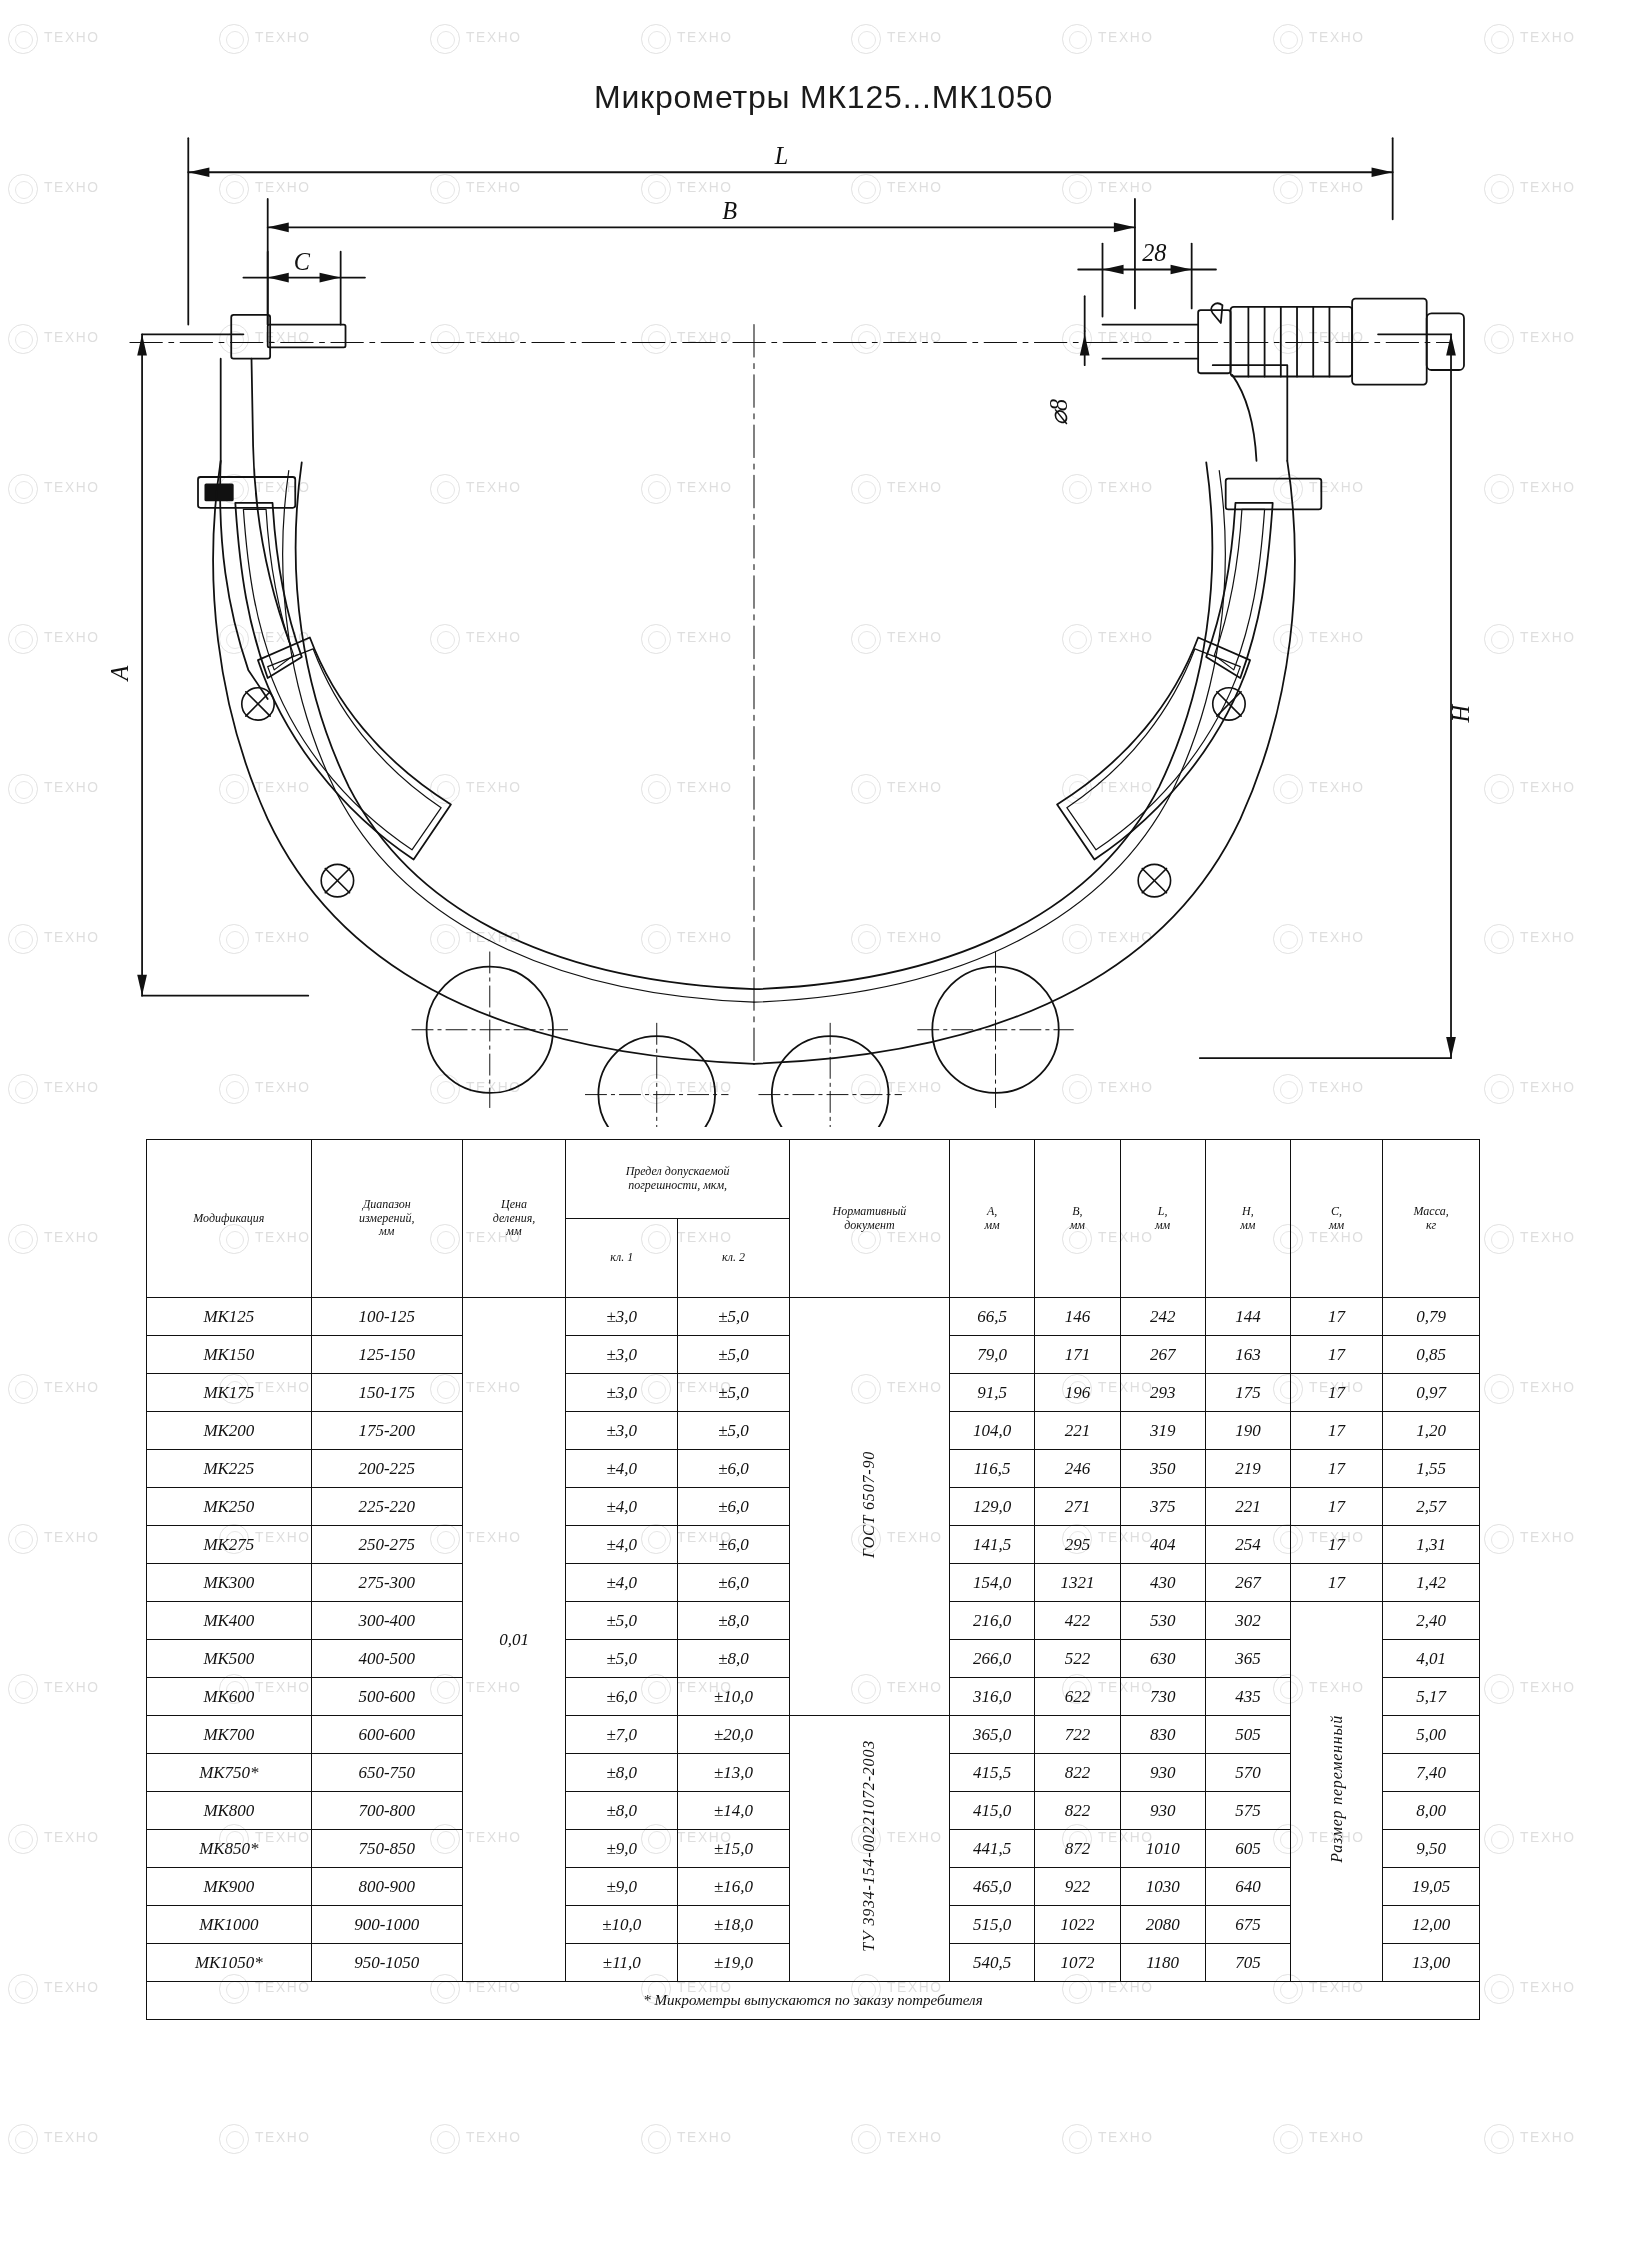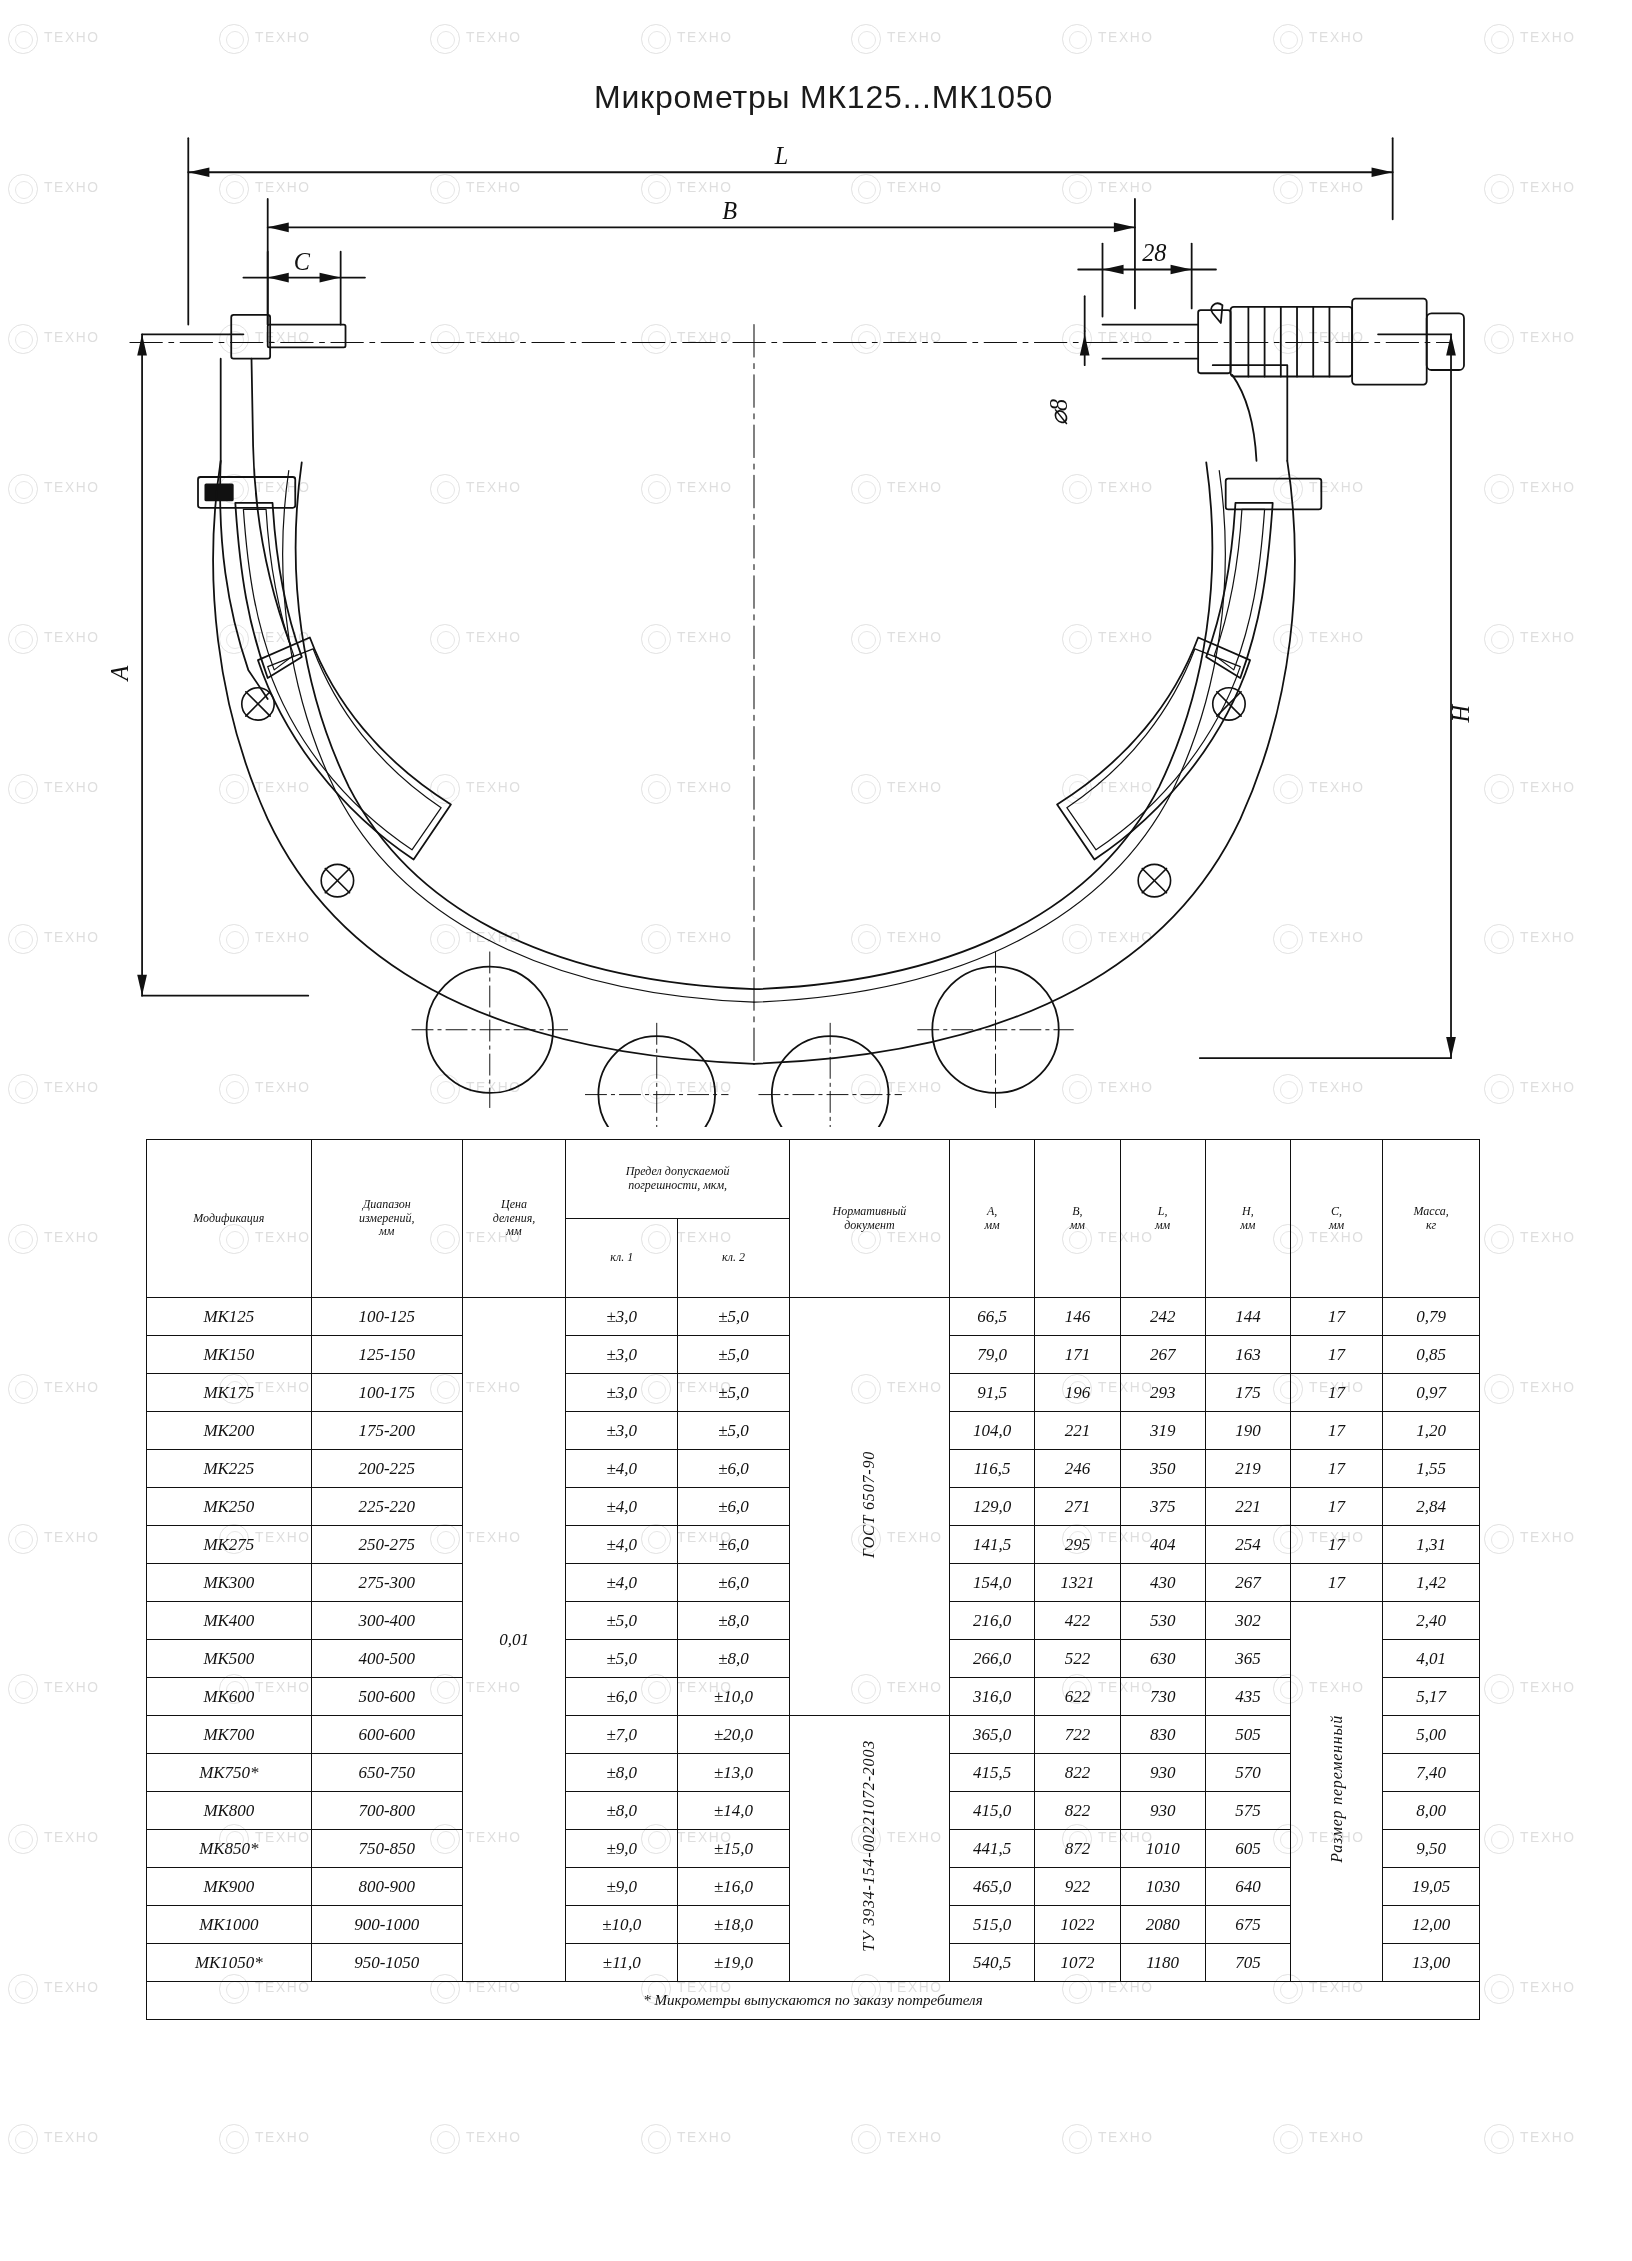--- a/index.html
+++ b/index.html
@@ -415,21 +415,21 @@
             <td class="col-err">±5,0</td>
             <td class="col-dim">79,0</td>
             <td class="col-dim">171</td>
             <td class="col-dim">267</td>
             <td class="col-dim">163</td>
             <td class="col-c">17</td>
             <td class="col-mass">0,85</td>
           </tr>
           <tr>
             <td class="col-mod">МК175</td>
-            <td class="col-range">100-175</td>
+            <td class="col-range">150-175</td>
             <td class="col-err">±3,0</td>
             <td class="col-err">±5,0</td>
             <td class="col-dim">91,5</td>
             <td class="col-dim">196</td>
             <td class="col-dim">293</td>
             <td class="col-dim">175</td>
             <td class="col-c">17</td>
             <td class="col-mass">0,97</td>
           </tr>
           <tr>
@@ -459,21 +459,21 @@
           <tr>
             <td class="col-mod">МК250</td>
             <td class="col-range">225-220</td>
             <td class="col-err">±4,0</td>
             <td class="col-err">±6,0</td>
             <td class="col-dim">129,0</td>
             <td class="col-dim">271</td>
             <td class="col-dim">375</td>
             <td class="col-dim">221</td>
             <td class="col-c">17</td>
-            <td class="col-mass">2,84</td>
+            <td class="col-mass">2,57</td>
           </tr>
           <tr>
             <td class="col-mod">МК275</td>
             <td class="col-range">250-275</td>
             <td class="col-err">±4,0</td>
             <td class="col-err">±6,0</td>
             <td class="col-dim">141,5</td>
             <td class="col-dim">295</td>
             <td class="col-dim">404</td>
             <td class="col-dim">254</td>

